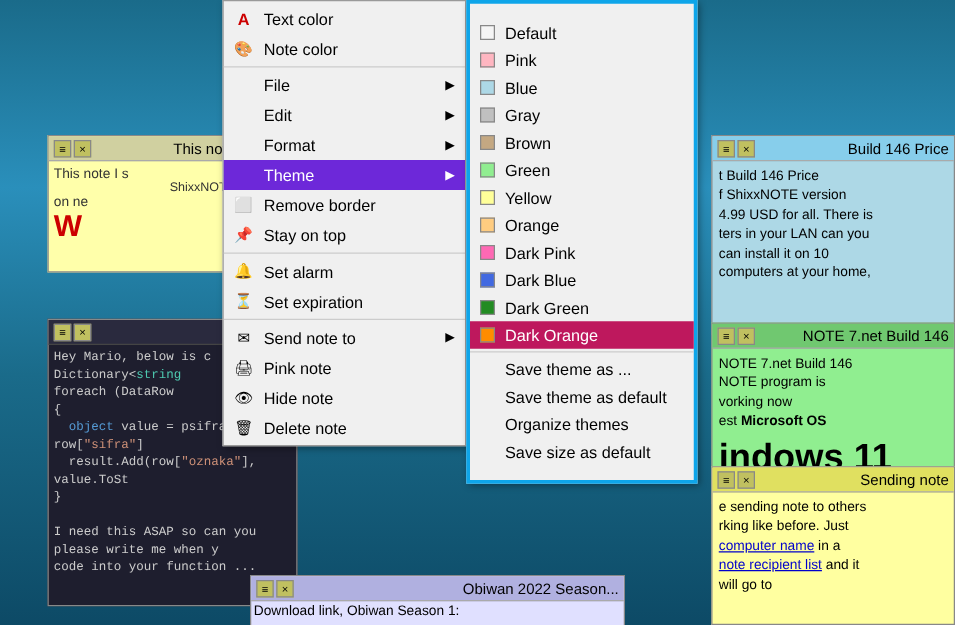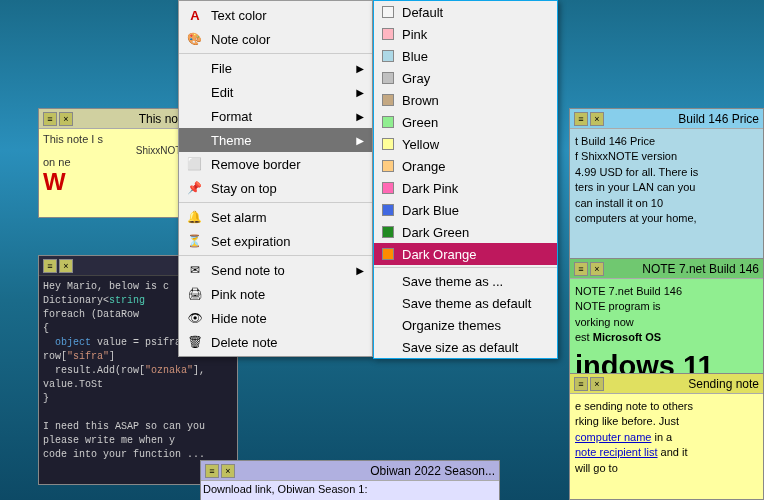--- a/index.html
+++ b/index.html
@@ -202,21 +202,21 @@
       align-items: center;
       padding: 3px 8px;
       cursor: pointer;
       color: #000;
       position: relative;
       height: 24px;
       gap: 8px;
     }
 
     .menu-item:hover, .menu-item.active {
-      background: #737373;
+      background: #6d28d9;
       color: #fff;
     }
 
     .menu-item .menu-icon {
       width: 16px;
       height: 16px;
       flex-shrink: 0;
       display: flex;
       align-items: center;
       justify-content: center;
@@ -238,24 +238,24 @@
       margin: 2px 0;
     }
 
     
     .submenu {
       position: absolute;
       top: 0px;
       left: 373px;
       width: 185px;
       background: #f0f0f0;
-      border: 1px solid #0ea5e9;
+      border: 3px solid #0ea5e9;
       box-shadow: 2px 2px 6px rgba(0,0,0,0.4);
       z-index: 101;
-      padding: 0 0;
+      padding: 12px 0;
     }
 
     .submenu-item {
       display: flex;
       align-items: center;
       padding: 3px 8px;
       cursor: pointer;
       color: #000;
       height: 22px;
       gap: 8px;

